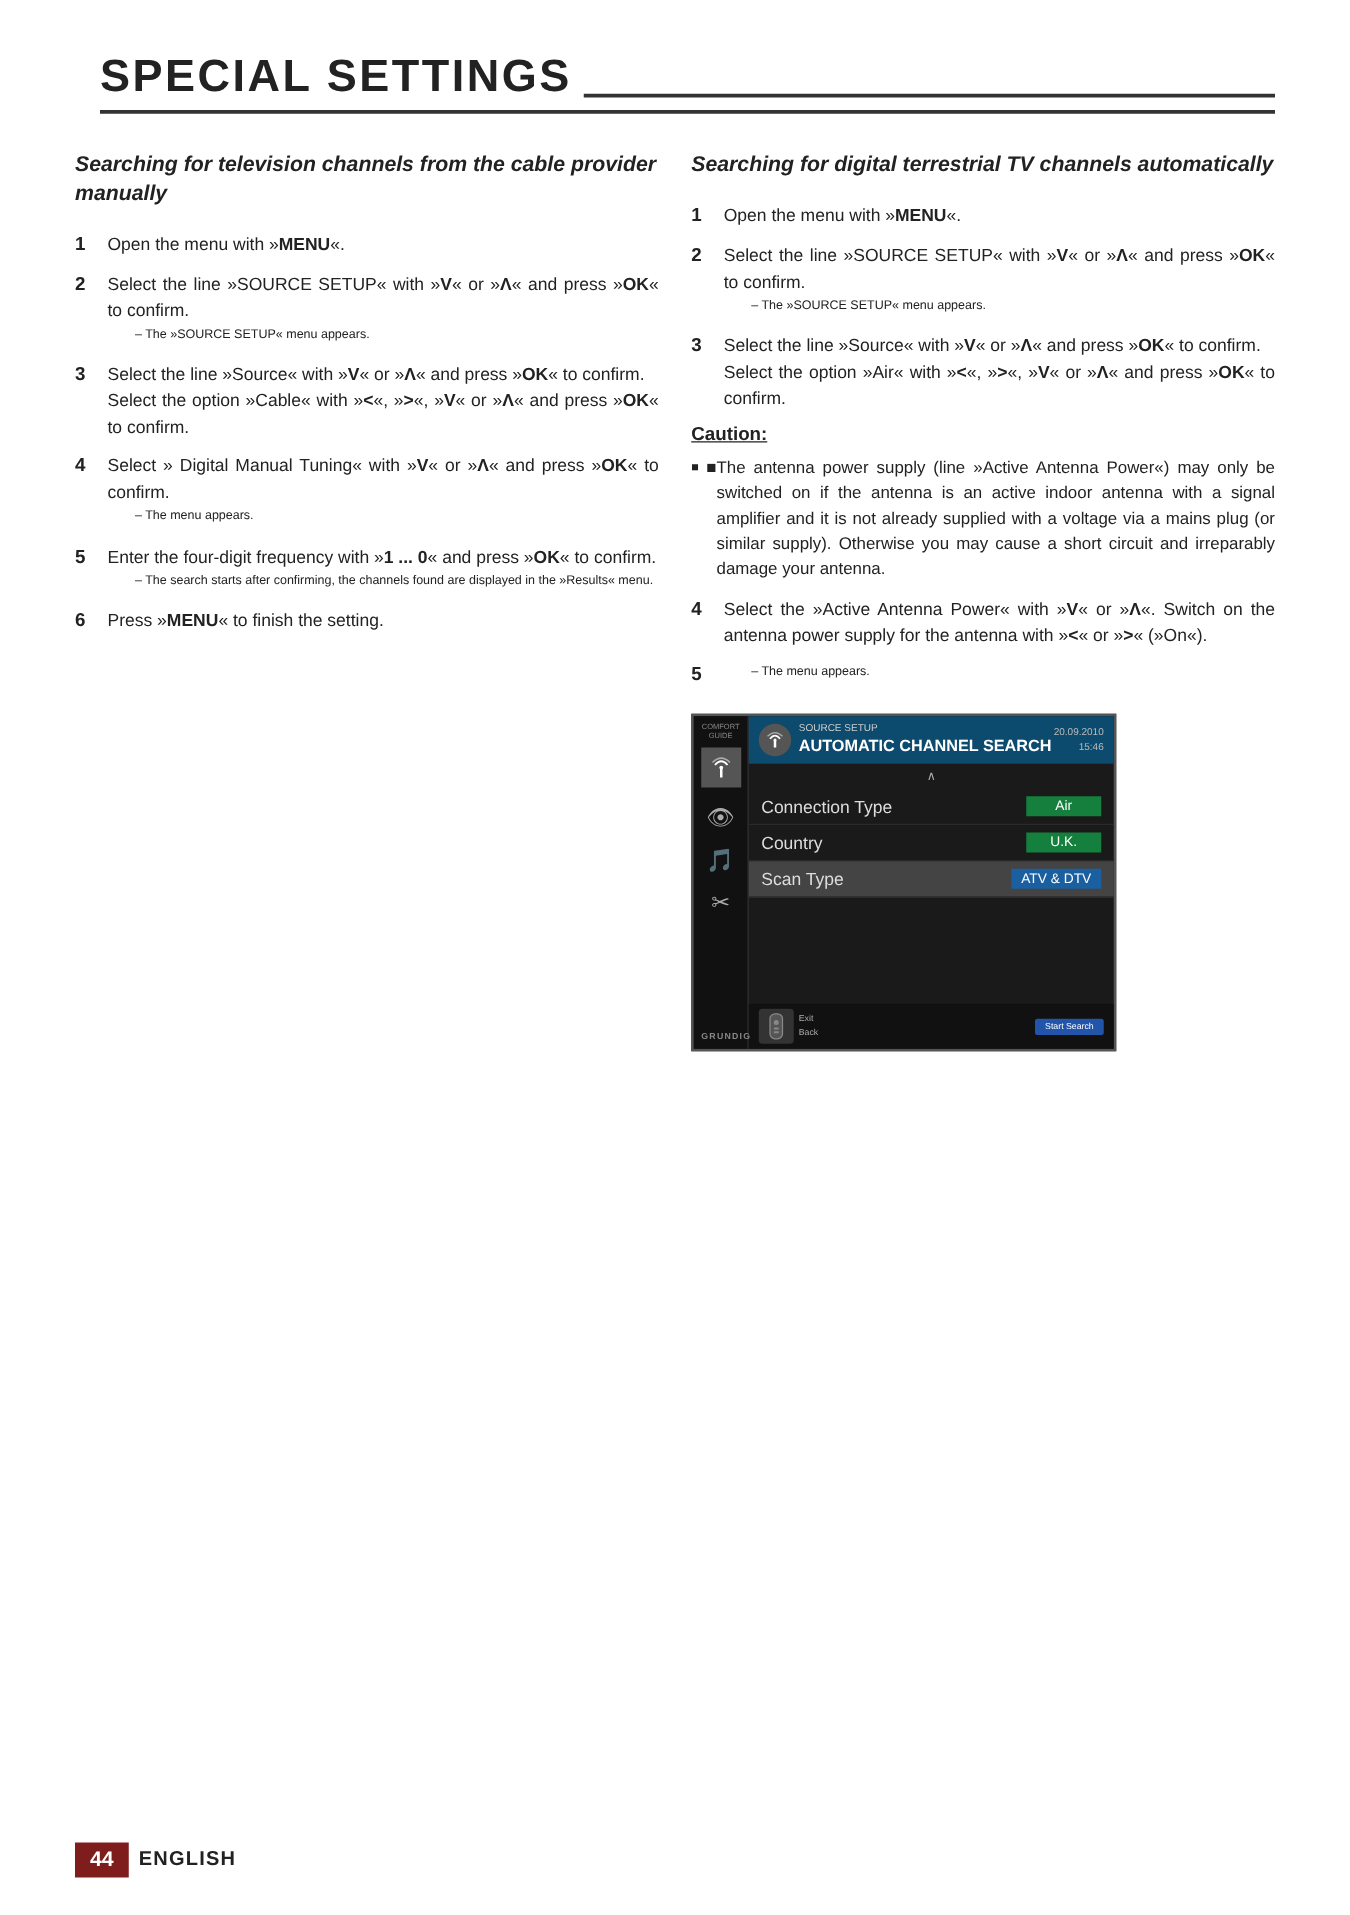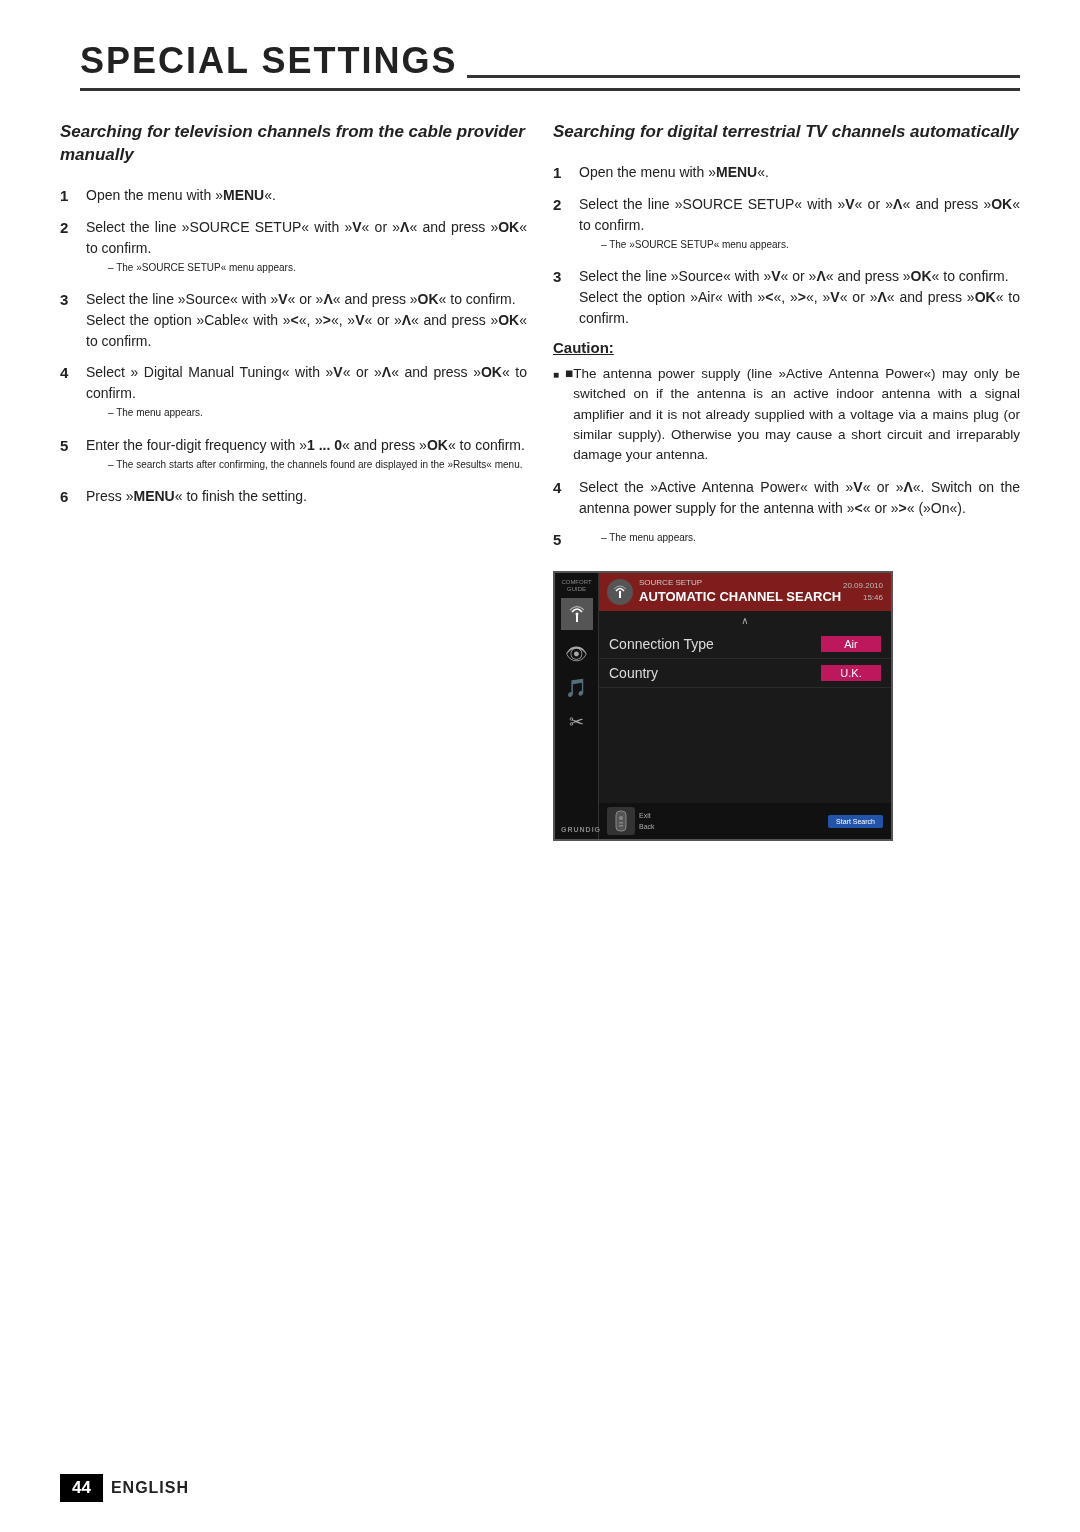--- a/index.html
+++ b/index.html
@@ -170,21 +170,21 @@
 
     
     .tv-content {
       flex: 1;
       display: flex;
       flex-direction: column;
     }
 
     
     .tv-header {
-      background: #7f1d1d;
+      background: #0c4a6e;
       padding: 4px 8px;
       display: flex;
       align-items: center;
       justify-content: space-between;
     }
     .tv-header-left {
       display: flex;
       align-items: center;
       gap: 6px;
     }
@@ -238,21 +238,21 @@
       background: #444;
     }
     .tv-menu-row-label {
       color: #ddd;
       font-size: 14px;
       flex: 1;
     }
     .tv-menu-row-value {
       color: #fff;
       font-size: 11px;
-      background: #be185d;
+      background: #15803d;
       padding: 2px 8px;
       min-width: 60px;
       text-align: center;
     }
     .tv-menu-row-value.blue {
       background: #1a5fa0;
     }
 
     
     .tv-footer {
@@ -304,21 +304,21 @@
     
     .page-footer {
       position: absolute;
       bottom: 30px;
       left: 60px;
       display: flex;
       align-items: center;
       gap: 0;
     }
     .footer-num-box {
-      background: #000000;
+      background: #7f1d1d;
       color: #fff;
       font-weight: 900;
       font-size: 17px;
       padding: 4px 12px;
       margin-right: 8px;
     }
     .footer-lang {
       font-size: 16px;
       font-weight: 900;
       text-transform: uppercase;
@@ -519,20 +519,24 @@
               <div class="tv-menu-row">
                 <span class="tv-menu-row-label">Connection Type</span>
                 <span class="tv-menu-row-value">Air</span>
               </div>
 
               <div class="tv-menu-row">
                 <span class="tv-menu-row-label">Country</span>
                 <span class="tv-menu-row-value">U.K.</span>
               </div>
 
+              <div class="tv-menu-row highlighted">
+                <span class="tv-menu-row-label">Scan Type</span>
+                <span class="tv-menu-row-value blue">ATV &amp; DTV</span>
+              </div>
             </div>
 
             <div class="tv-footer">
               <div class="tv-footer-left">
                 <div class="tv-footer-remote">
                   <svg width="18" height="22" viewBox="0 0 18 22" fill="none">
                     <rect x="4" y="1" width="10" height="20" rx="4" fill="#555" stroke="#888" stroke-width="1"></rect>
                     <circle cx="9" cy="8" r="2" fill="#888"></circle>
                     <rect x="7" y="12" width="4" height="1.5" rx="0.5" fill="#888"></rect>
                     <rect x="7" y="15" width="4" height="1.5" rx="0.5" fill="#888"></rect>

